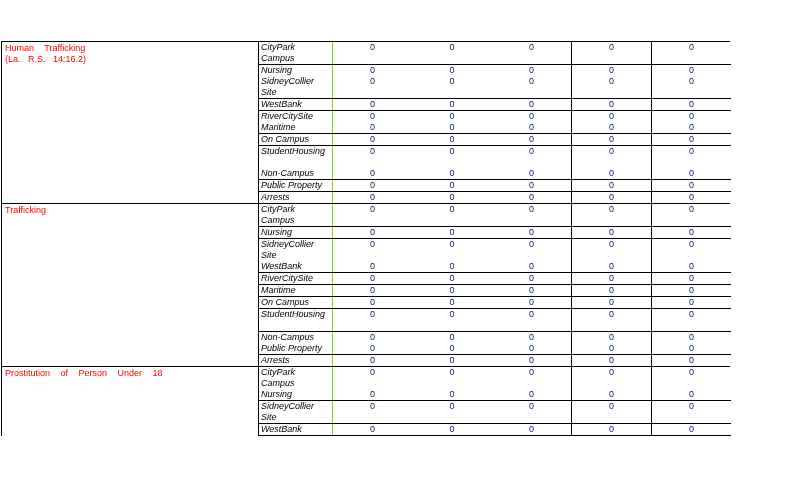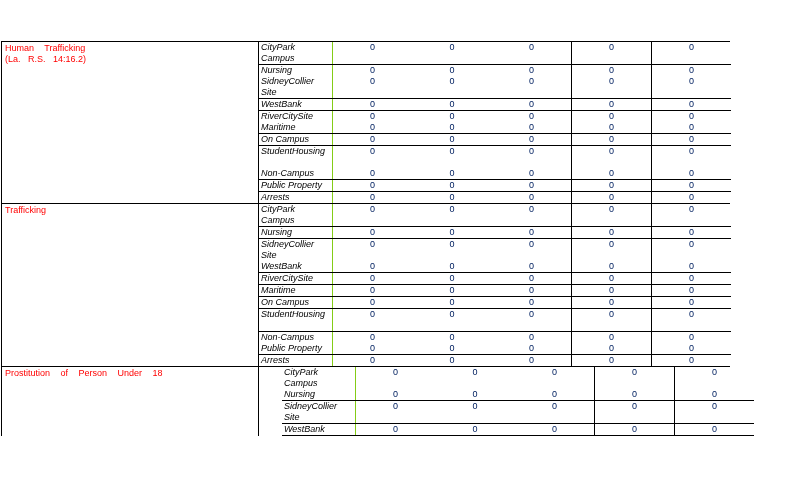--- a/index.html
+++ b/index.html
@@ -2,21 +2,21 @@
 <html><head>
 <meta charset="utf-8">
 <style>
   html,body{margin:0;padding:0;background:#fff;}
   #canvas{position:relative;width:800px;height:486px;background:#ffffff;overflow:hidden;
           font-family:"Liberation Sans",sans-serif;font-size:9px;color:#000;}
   *{box-sizing:border-box;}
   .table{position:absolute;left:1px;top:41px;width:729px;
          border-top:1px solid #000;border-left:1px solid #000;}
   .section{display:flex;border-bottom:1px solid #000;}
-  .section.cut{border-bottom:none;gap:23px;}
+  .section.cut{border-bottom:none;}
   .label-cell{flex:0 0 257px;border-right:1px solid #000;padding:1px 16px 0 3px;
               color:#ff0000;line-height:11px;}
   .statute-title{word-spacing:8px;white-space:nowrap;}
   .statute-citation{word-spacing:5px;white-space:nowrap;}
   .rows{flex:0 0 472px;}
   .row{border-bottom:1px solid #000;}
   .section:not(.cut) .row:last-child{border-bottom:none;}
   .line{display:flex;height:11px;line-height:11px;}
   .loc{flex:0 0 74px;border-right:1px solid #84cc16;padding-left:2px;
        white-space:nowrap;overflow:hidden;color:#000;font-style:italic;}

